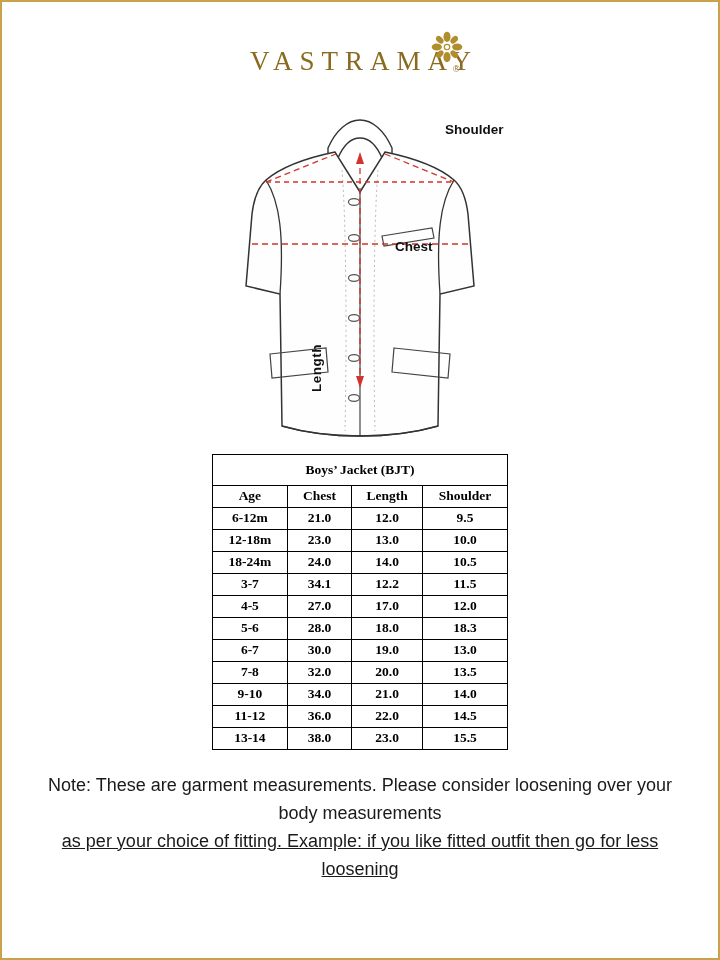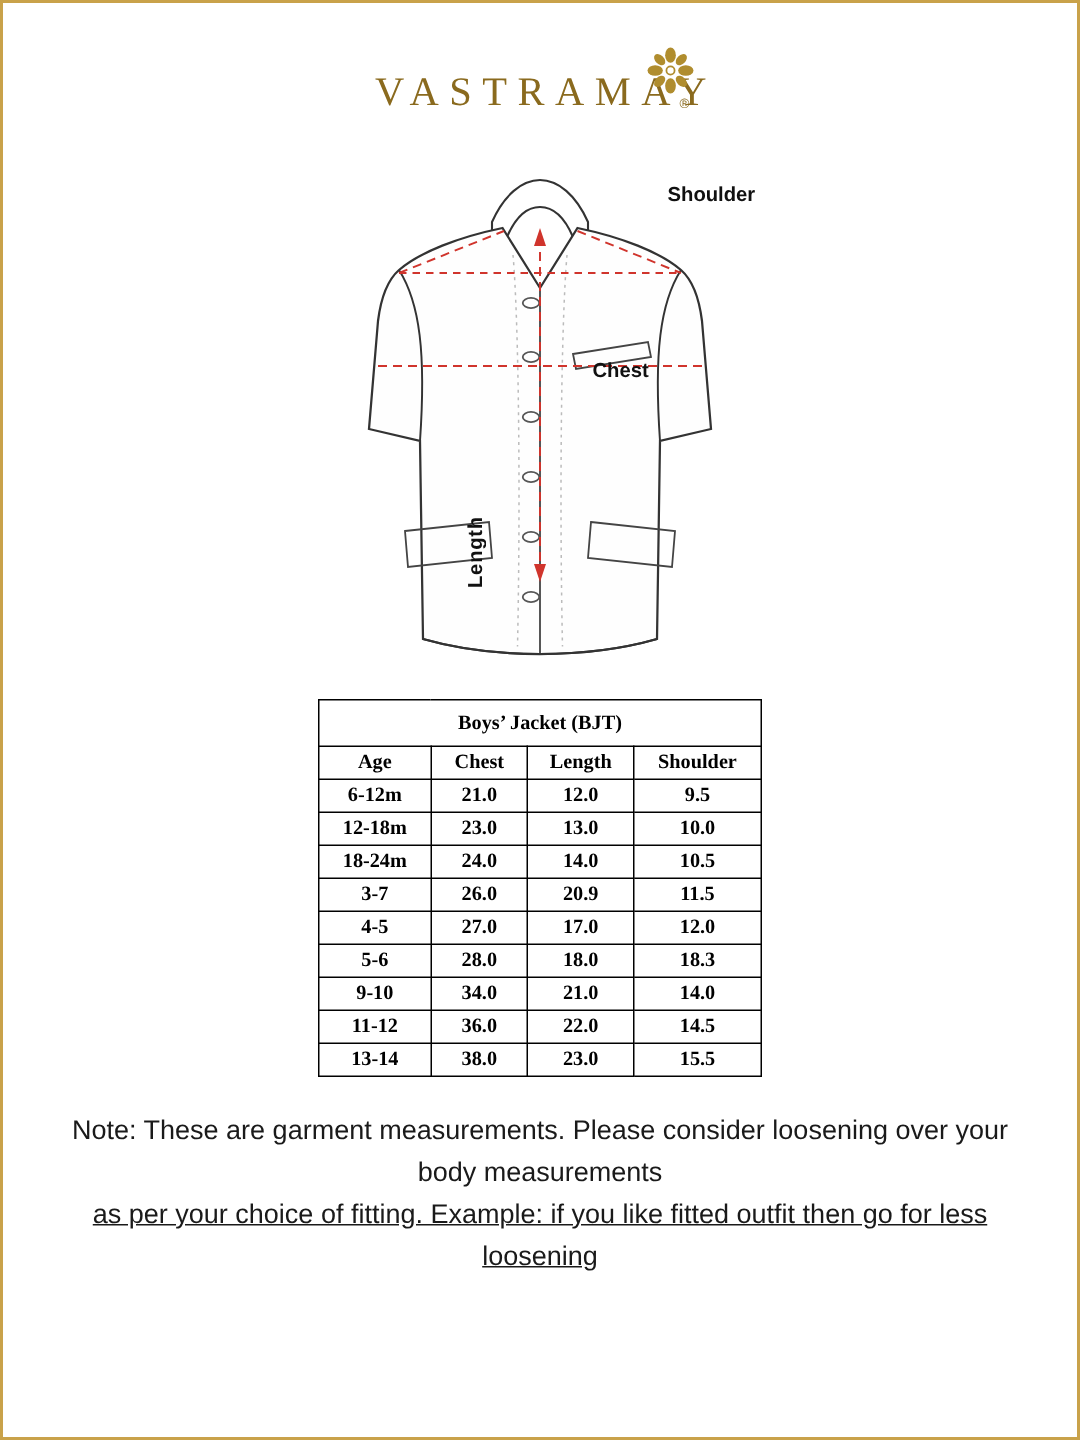--- a/index.html
+++ b/index.html
@@ -83,21 +83,21 @@
   .lbl-chest { left: 265px; top: 143px; }
   .lbl-length {
     left: 179px; top: 248px;
     writing-mode: vertical-rl;
     transform: rotate(180deg);
     letter-spacing: 0.5px;
   }
 
   
   .table-wrap {
-    margin-top: 20px;
+    margin-top: 8px;
     width: 296px;
     border-radius: 29px;
   }
   table.size {
     border-collapse: collapse;
     width: 100%;
     font-family: "Liberation Serif", serif;
   }
   table.size td, table.size th {
     border: 1px solid #000;
@@ -244,37 +244,49 @@
             <td>10.0</td>
           </tr>
           <tr>
             <td>18-24m</td>
             <td>24.0</td>
             <td>14.0</td>
             <td>10.5</td>
           </tr>
           <tr>
             <td>3-7</td>
-            <td>26.0</td>
-            <td>20.9</td>
+            <td>34.1</td>
+            <td>12.2</td>
             <td>11.5</td>
           </tr>
           <tr>
             <td>4-5</td>
             <td>27.0</td>
             <td>17.0</td>
             <td>12.0</td>
           </tr>
           <tr>
             <td>5-6</td>
             <td>28.0</td>
             <td>18.0</td>
             <td>18.3</td>
           </tr>
           <tr>
+            <td>6-7</td>
+            <td>30.0</td>
+            <td>19.0</td>
+            <td>13.0</td>
+          </tr>
+          <tr>
+            <td>7-8</td>
+            <td>32.0</td>
+            <td>20.0</td>
+            <td>13.5</td>
+          </tr>
+          <tr>
             <td>9-10</td>
             <td>34.0</td>
             <td>21.0</td>
             <td>14.0</td>
           </tr>
           <tr>
             <td>11-12</td>
             <td>36.0</td>
             <td>22.0</td>
             <td>14.5</td>

